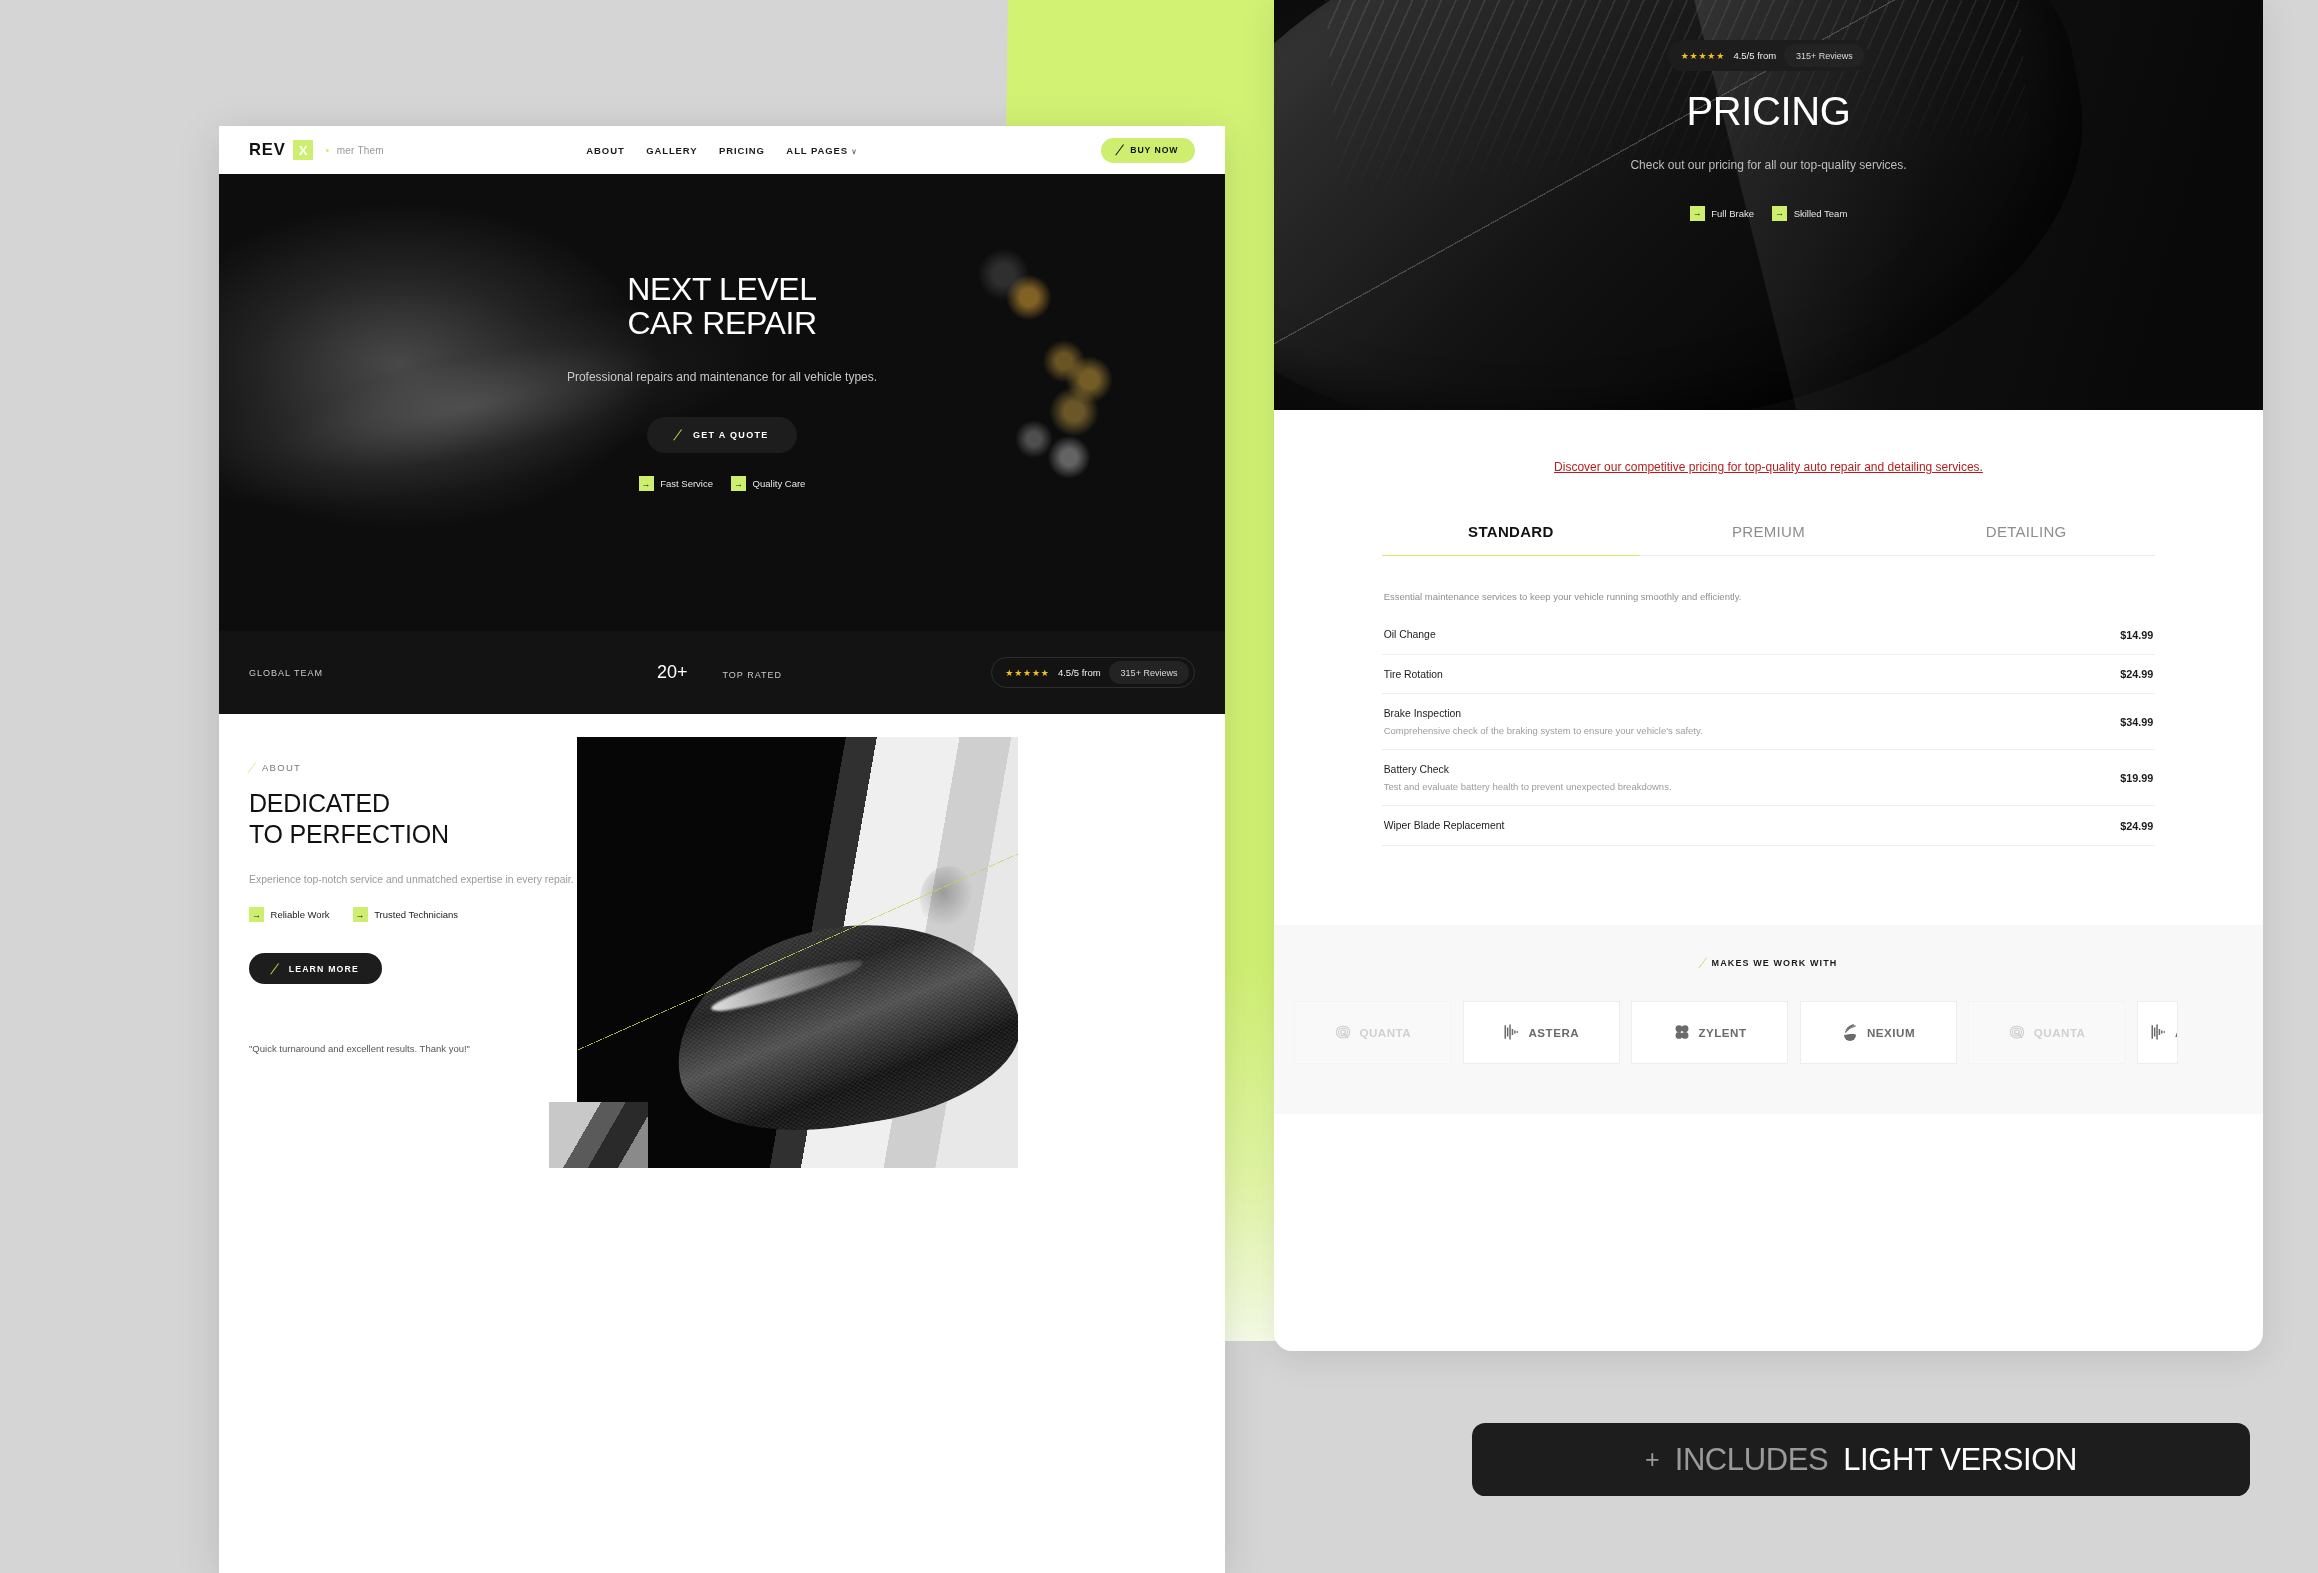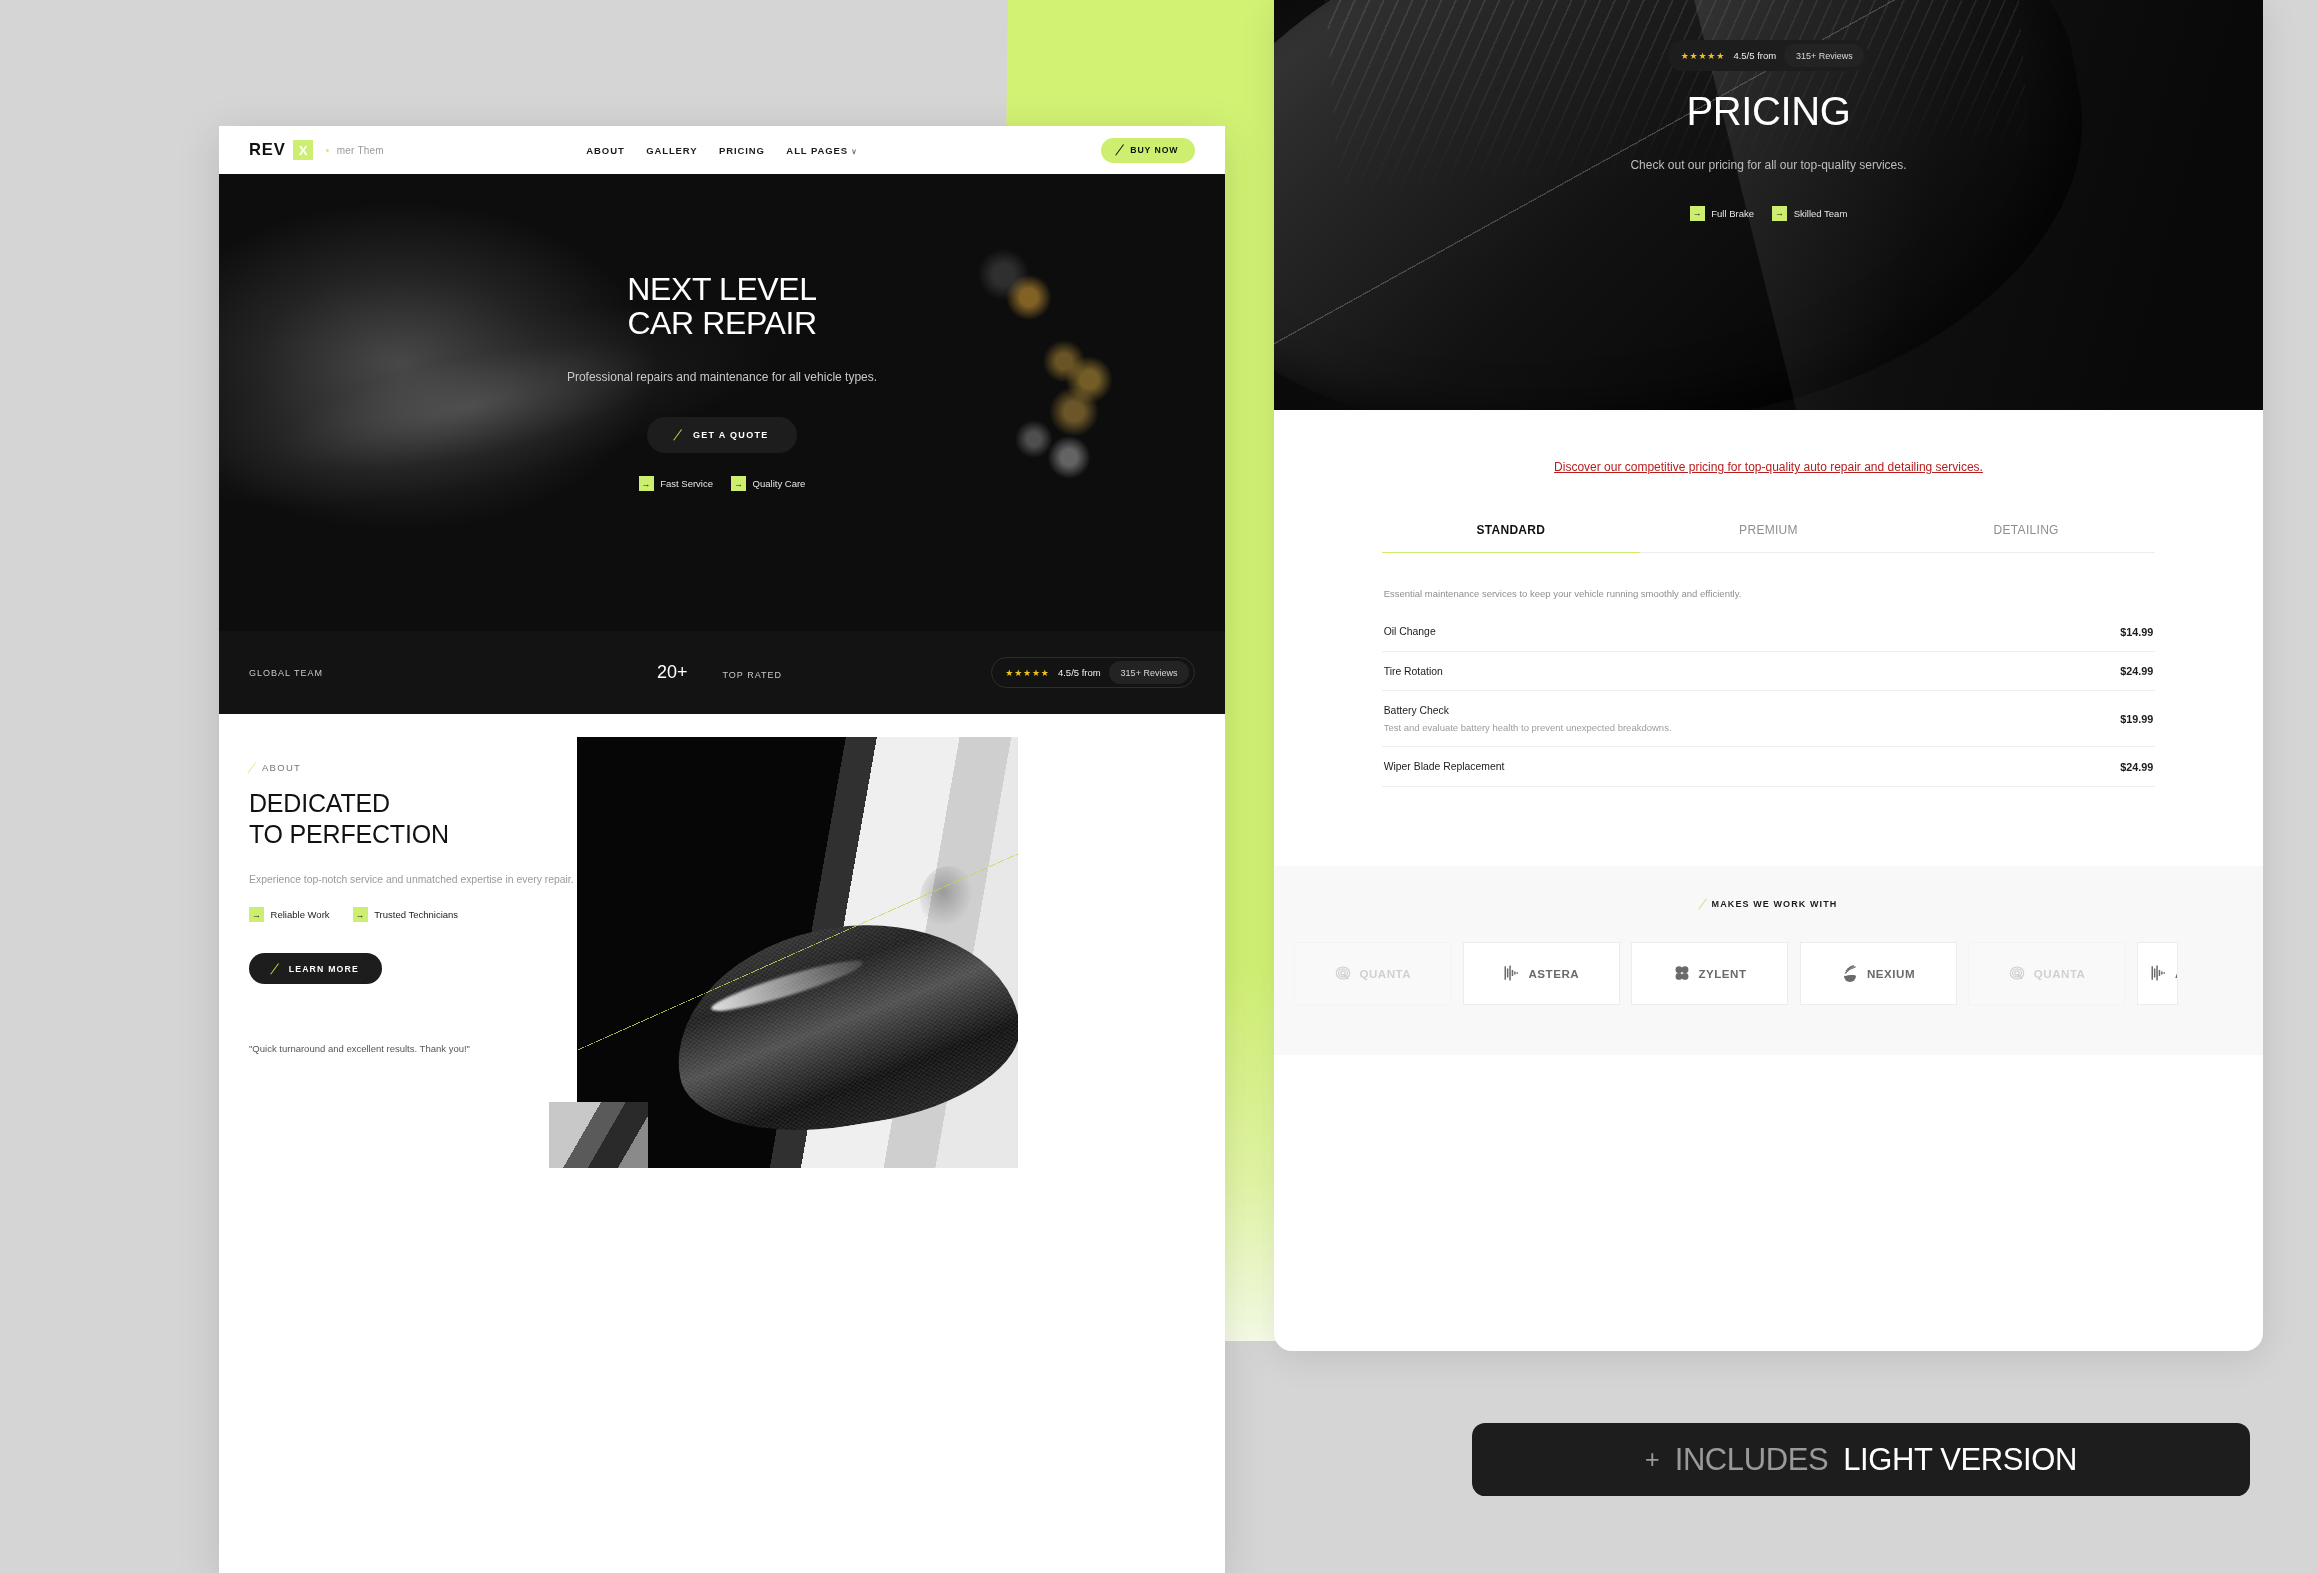--- a/index.html
+++ b/index.html
@@ -240,21 +240,21 @@
   .pr-hero p{ color:#bdbdbd; font-size:12px; line-height:1.62; }
   .pr-hero .badge-row{ margin-top:31px; }
 
   .pr-body{ padding:48px 108px 0; text-align:center; }
   .pr-sub{ color:#b91c1c; font-size:12px; line-height:1.62;text-decoration:underline; }
   .tabs{
     display:flex; margin-top:46px; border-bottom:0.8px solid #ececec;
   }
   .tab{
     flex:1; text-align:center; padding-bottom:15px;
-    font-size:12px; letter-spacing:0.3px; color:#8e8e8e; cursor:pointer;
+    font-size:15px; letter-spacing:0.3px; color:#8e8e8e; cursor:pointer;
     position:relative; font-weight:400;
   }
   .tab.active{ color:#111; font-weight:600; }
   .tab.active::after{
     content:""; position:absolute; left:0; right:0; bottom:-0.8px; height:1.7px;
     background:#cdee6e;
   }
   .tab-desc{
     text-align:left; color:#8f8f8f; font-size:9.5px; margin-top:35px;
     padding:0 1.7px;
@@ -446,20 +446,27 @@
           <div class="pr-amt">$14.99</div>
         </div>
         <div class="price-row">
           <div>
             <div class="pr-name">Tire Rotation</div>
           </div>
           <div class="pr-amt">$24.99</div>
         </div>
         <div class="price-row">
           <div>
+            <div class="pr-name">Brake Inspection</div>
+            <div class="pr-note">Comprehensive check of the braking system to ensure your vehicle's safety.</div>
+          </div>
+          <div class="pr-amt">$34.99</div>
+        </div>
+        <div class="price-row">
+          <div>
             <div class="pr-name">Battery Check</div>
             <div class="pr-note">Test and evaluate battery health to prevent unexpected breakdowns.</div>
           </div>
           <div class="pr-amt">$19.99</div>
         </div>
         <div class="price-row">
           <div>
             <div class="pr-name">Wiper Blade Replacement</div>
           </div>
           <div class="pr-amt">$24.99</div>

